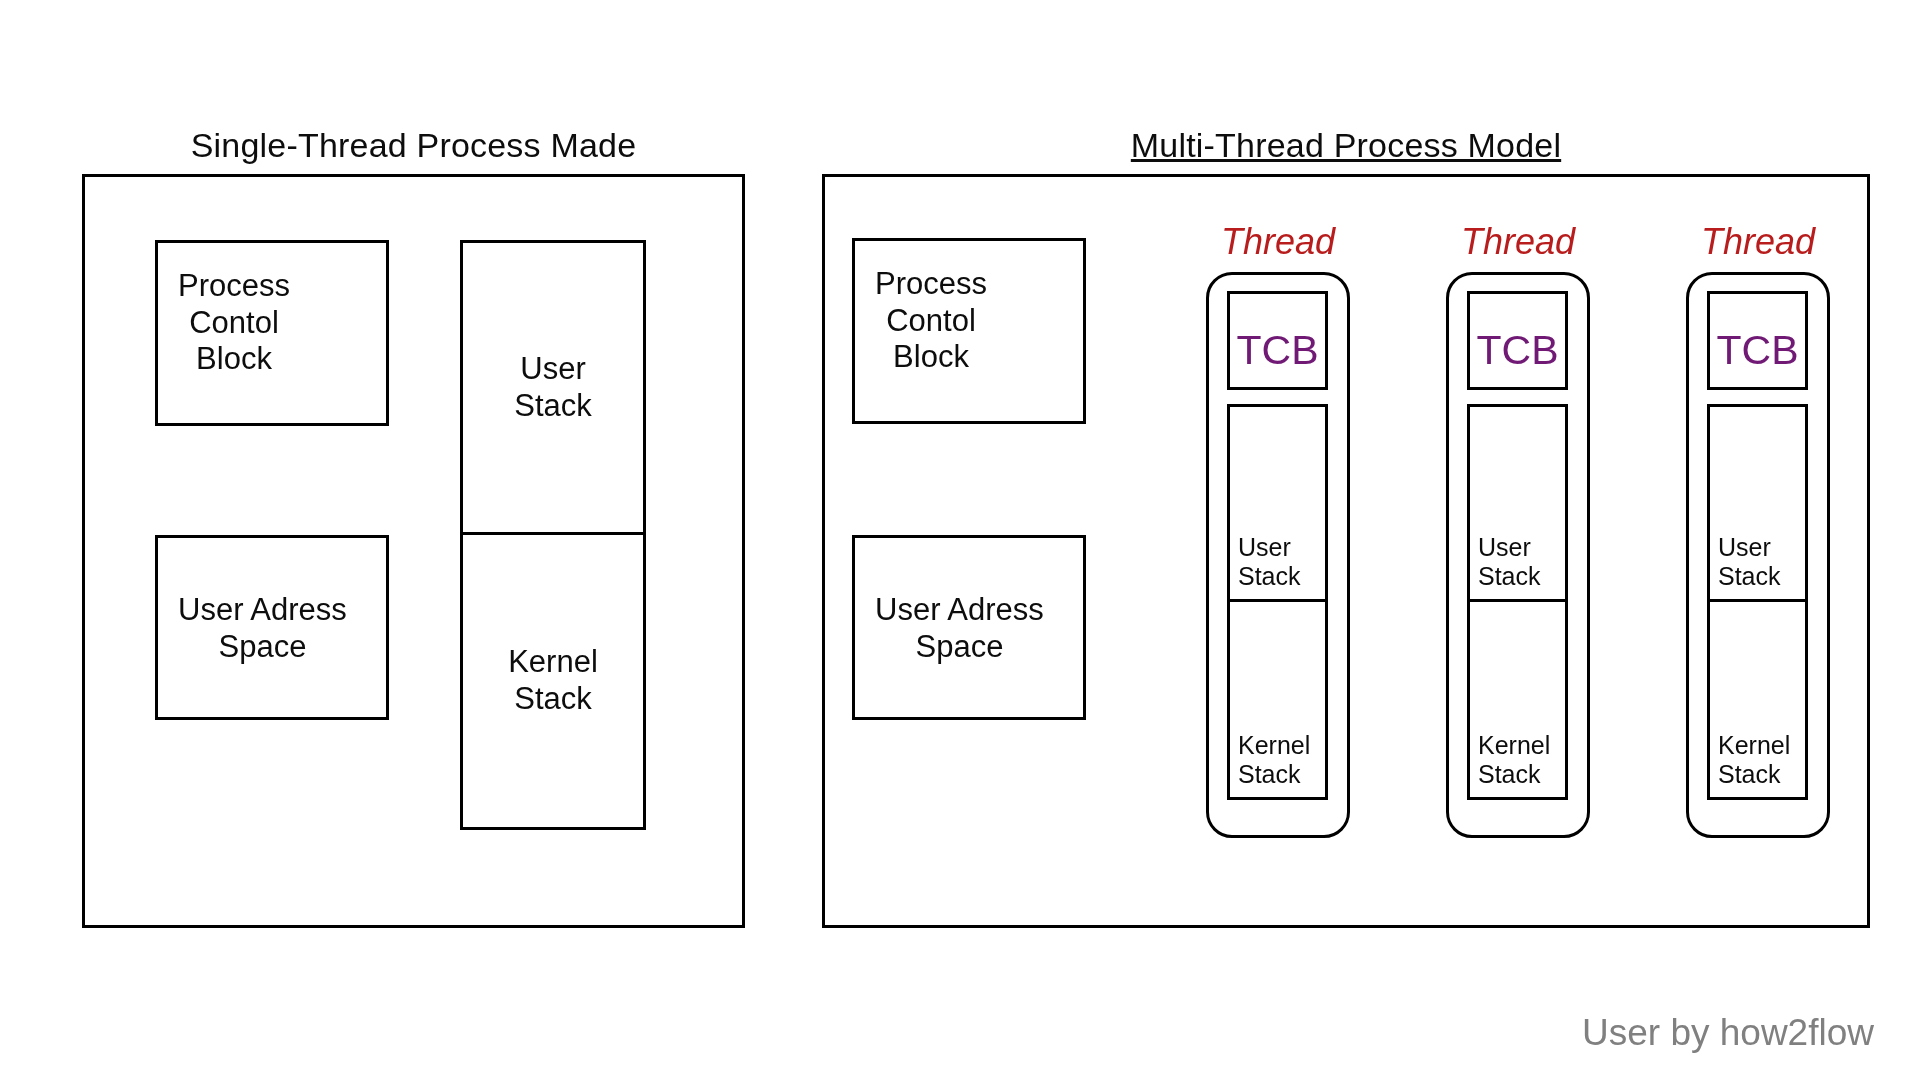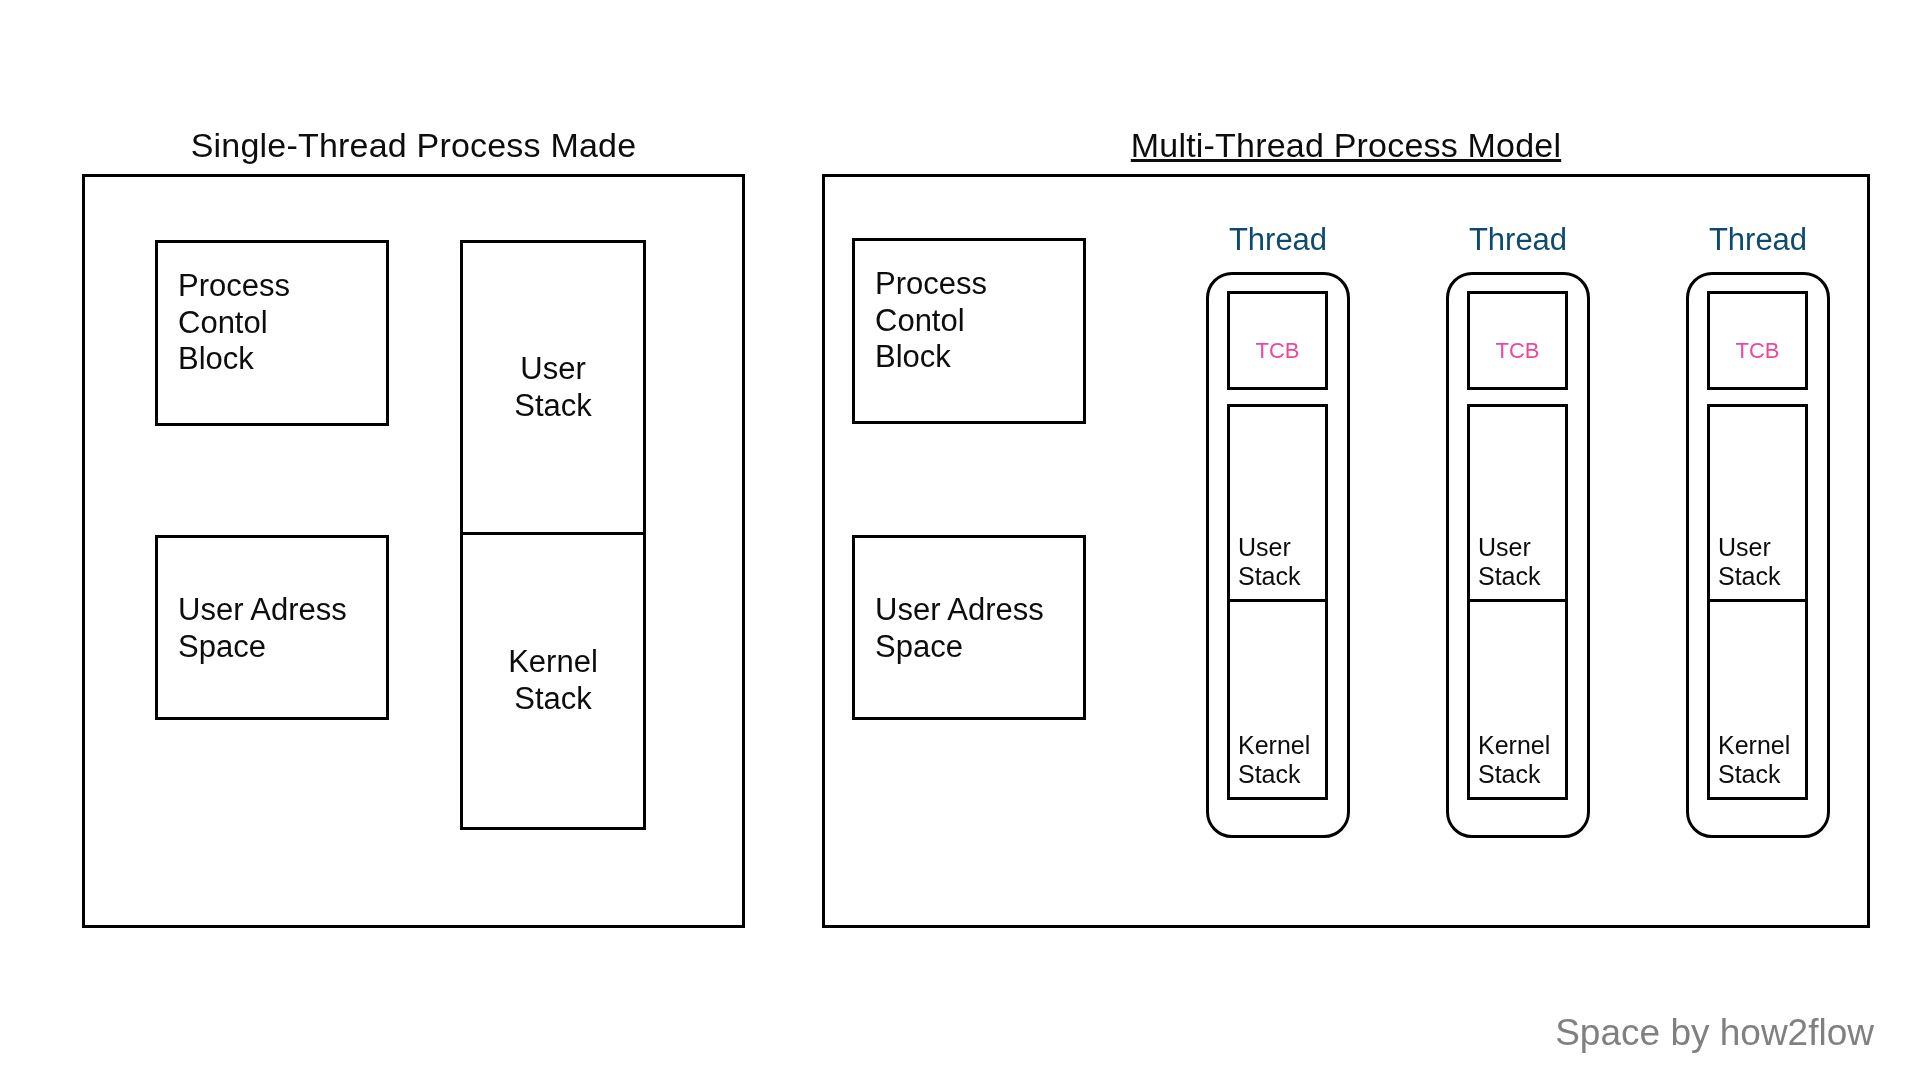--- a/index.html
+++ b/index.html
@@ -52,20 +52,21 @@
     border: 3px solid #000000;
     background: #ffffff;
     box-sizing: border-box;
   }
   .box-label {
     position: absolute;
     font-size: 31px;
     line-height: 1.18;
     color: #0d0d0d;
     white-space: pre-line;
+    text-align: center;
   }
 
   
   #pcb-single      { left: 155px; top: 240px; width: 234px; height: 186px; }
   #pcb-single-text { left: 178px; top: 268px; }
 
   #uas-single      { left: 155px; top: 535px; width: 234px; height: 185px; }
   #uas-single-text { left: 178px; top: 592px; }
   #stack-user-single {
     position: absolute;
@@ -104,24 +105,25 @@
   #thread-col-0 { left: 1206px; }
   #thread-col-1 { left: 1446px; }
   #thread-col-2 { left: 1686px; }
 
   .thread-caption {
     position: absolute;
     top: -48px;
     left: 0;
     width: 144px;
     text-align: center;
-    font-size: 31px;
-    line-height: 1;
-    color: #0c4a6e;
+    font-size: 36px;
+    line-height: 1;
+    color: #b91c1c;
     white-space: nowrap;
+    font-style: italic;
   }
 
   .thread-shell {
     position: absolute;
     left: 0; top: 0;
     width: 144px;
     height: 566px;
     border: 3px solid #000000;
     border-radius: 26px;
     background: #ffffff;
@@ -131,23 +133,23 @@
   .tcb-box {
     position: absolute;
     left: 21px; top: 19px;
     width: 101px; height: 99px;
     border: 3px solid #000000;
     background: #ffffff;
     box-sizing: border-box;
     display: flex; align-items: center; justify-content: center;
   }
   .tcb-text {
-    font-size: 22px;
-    line-height: 1;
-    color: #ec4899;
+    font-size: 41px;
+    line-height: 1;
+    color: #701a75;
     margin-top: 20px;
   }
 
   .thread-user-stack {
     position: absolute;
     left: 21px; top: 132px;
     width: 101px; height: 198px;
     border: 3px solid #000000;
     background: #ffffff;
     box-sizing: border-box;
@@ -264,15 +266,15 @@
     <div class="thread-user-stack">
       <span class="thread-stack-text">User
 Stack</span>
     </div>
     <div class="thread-kernel-stack">
       <span class="thread-stack-text">Kernel
 Stack</span>
     </div>
   </div>
 
-  <div id="credit">Space by how2flow</div>
+  <div id="credit">User by how2flow</div>
 
 </div>
 
 </body></html>

